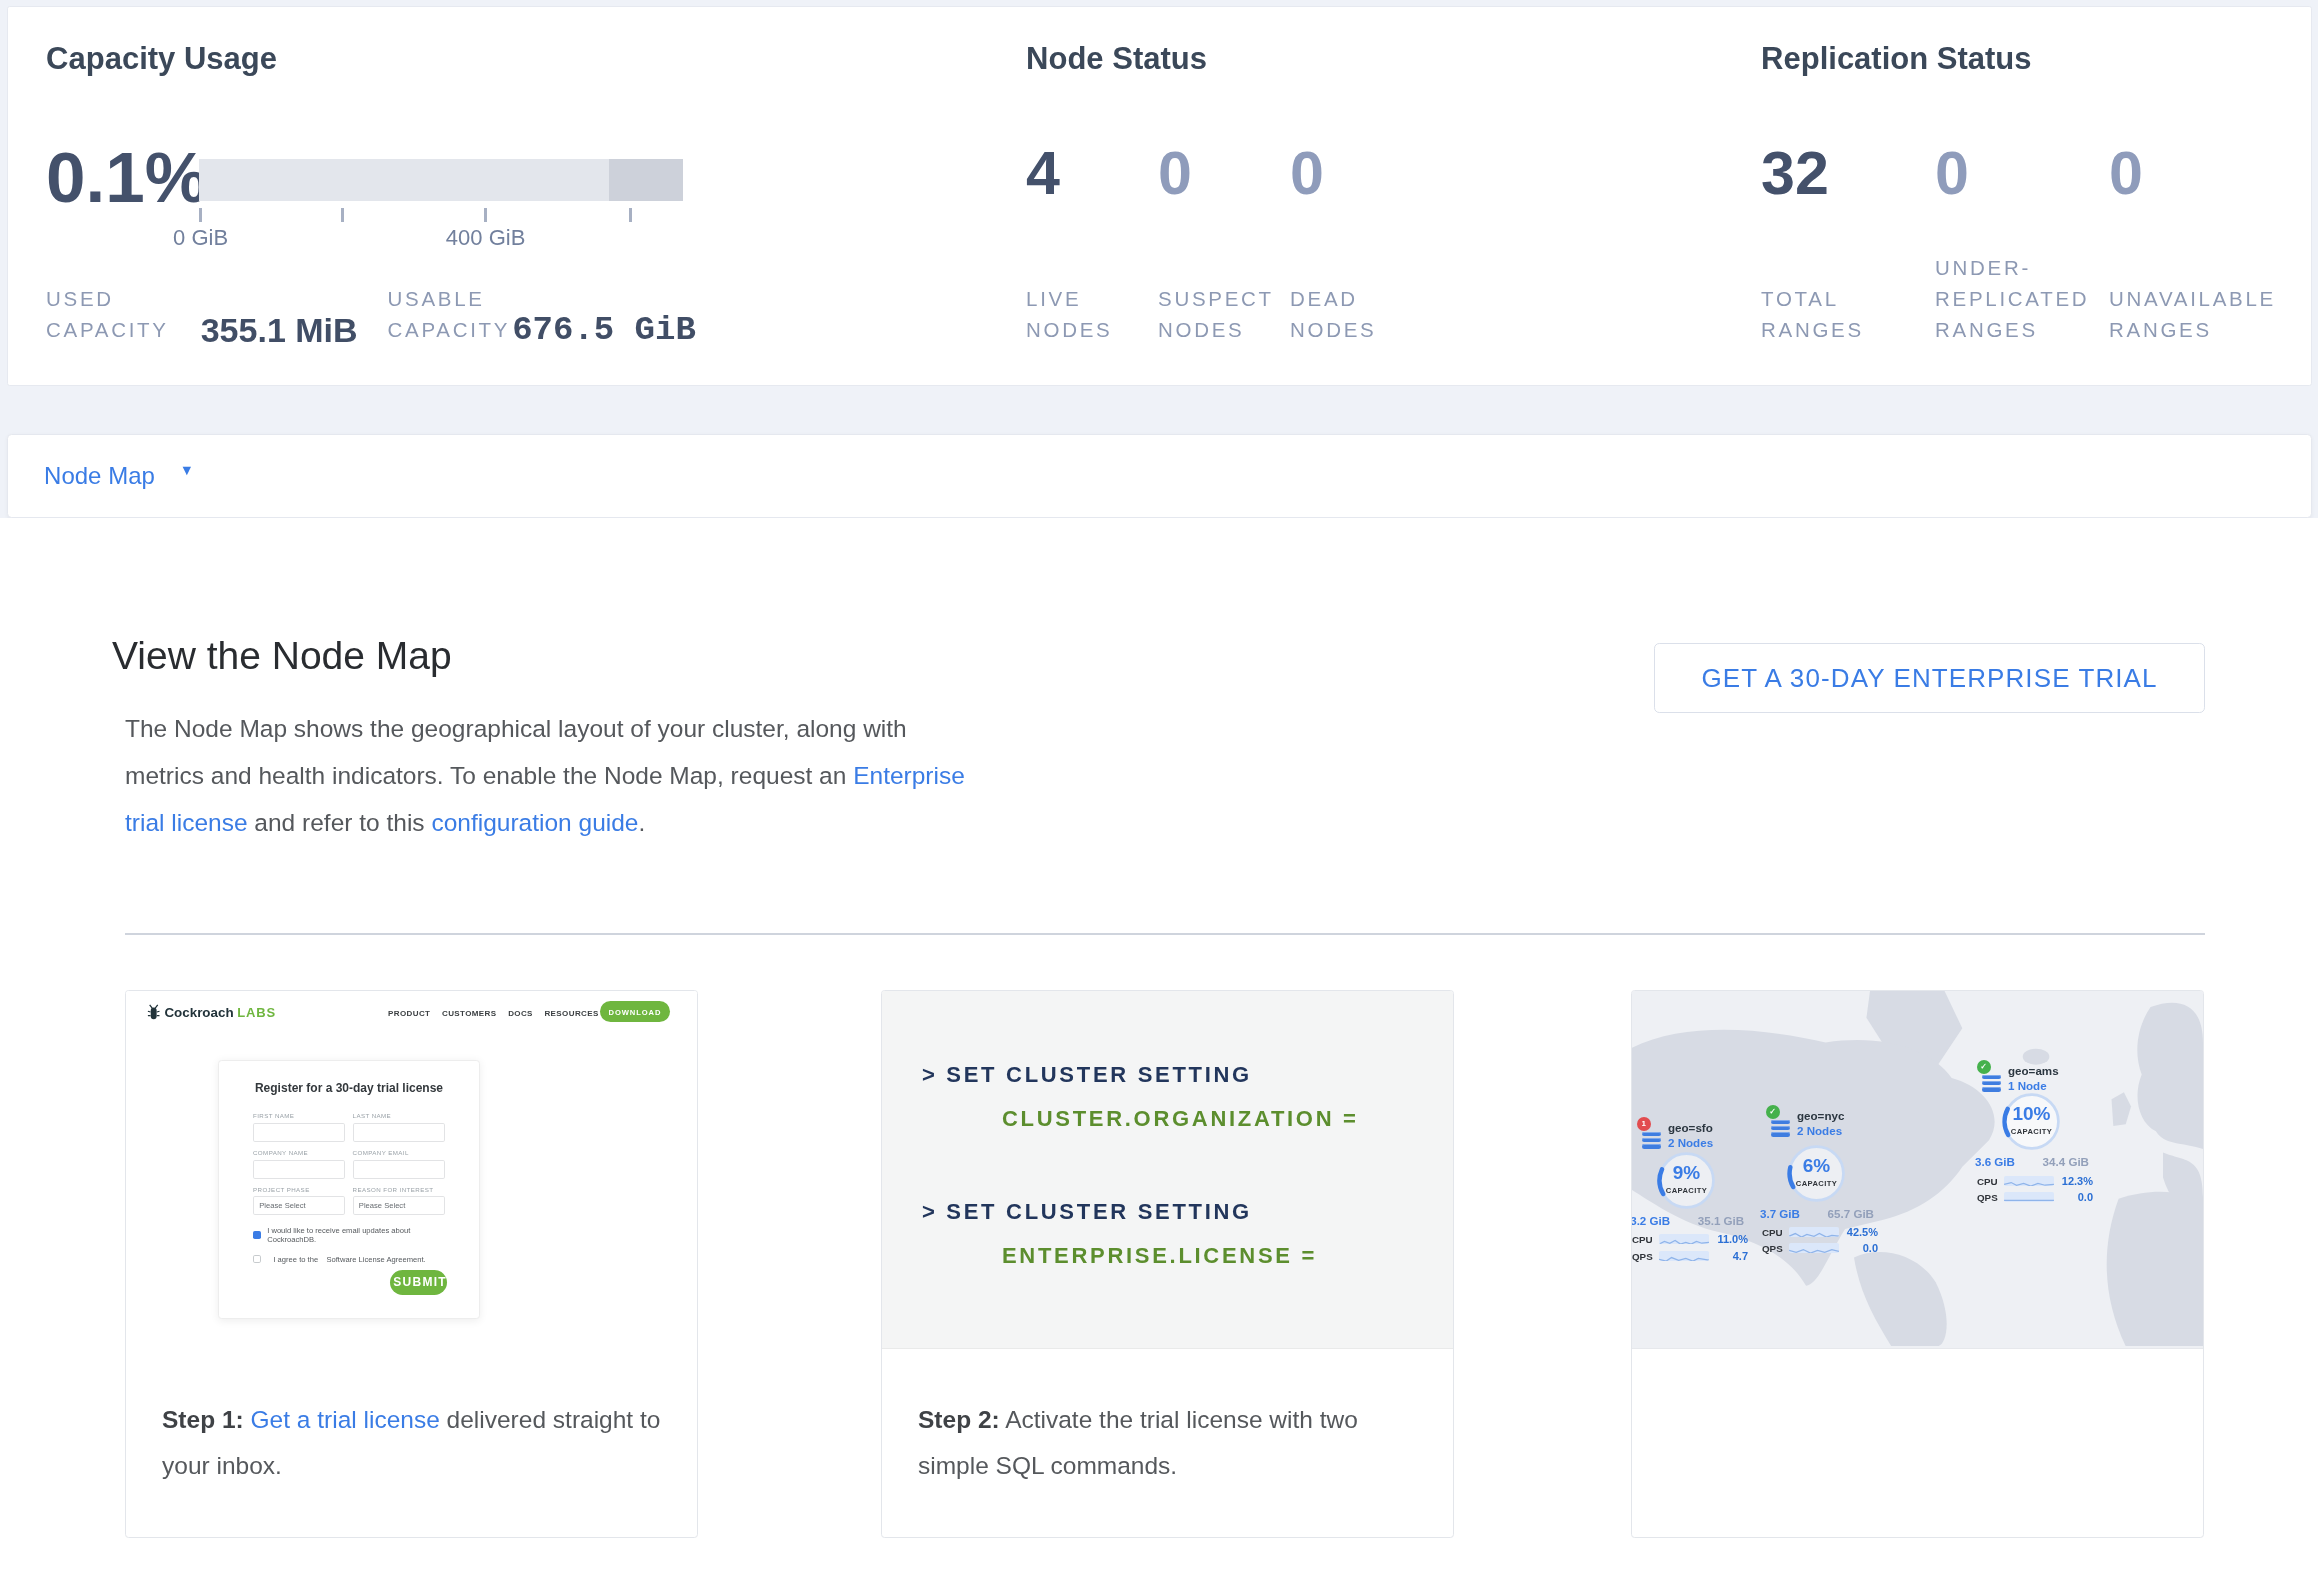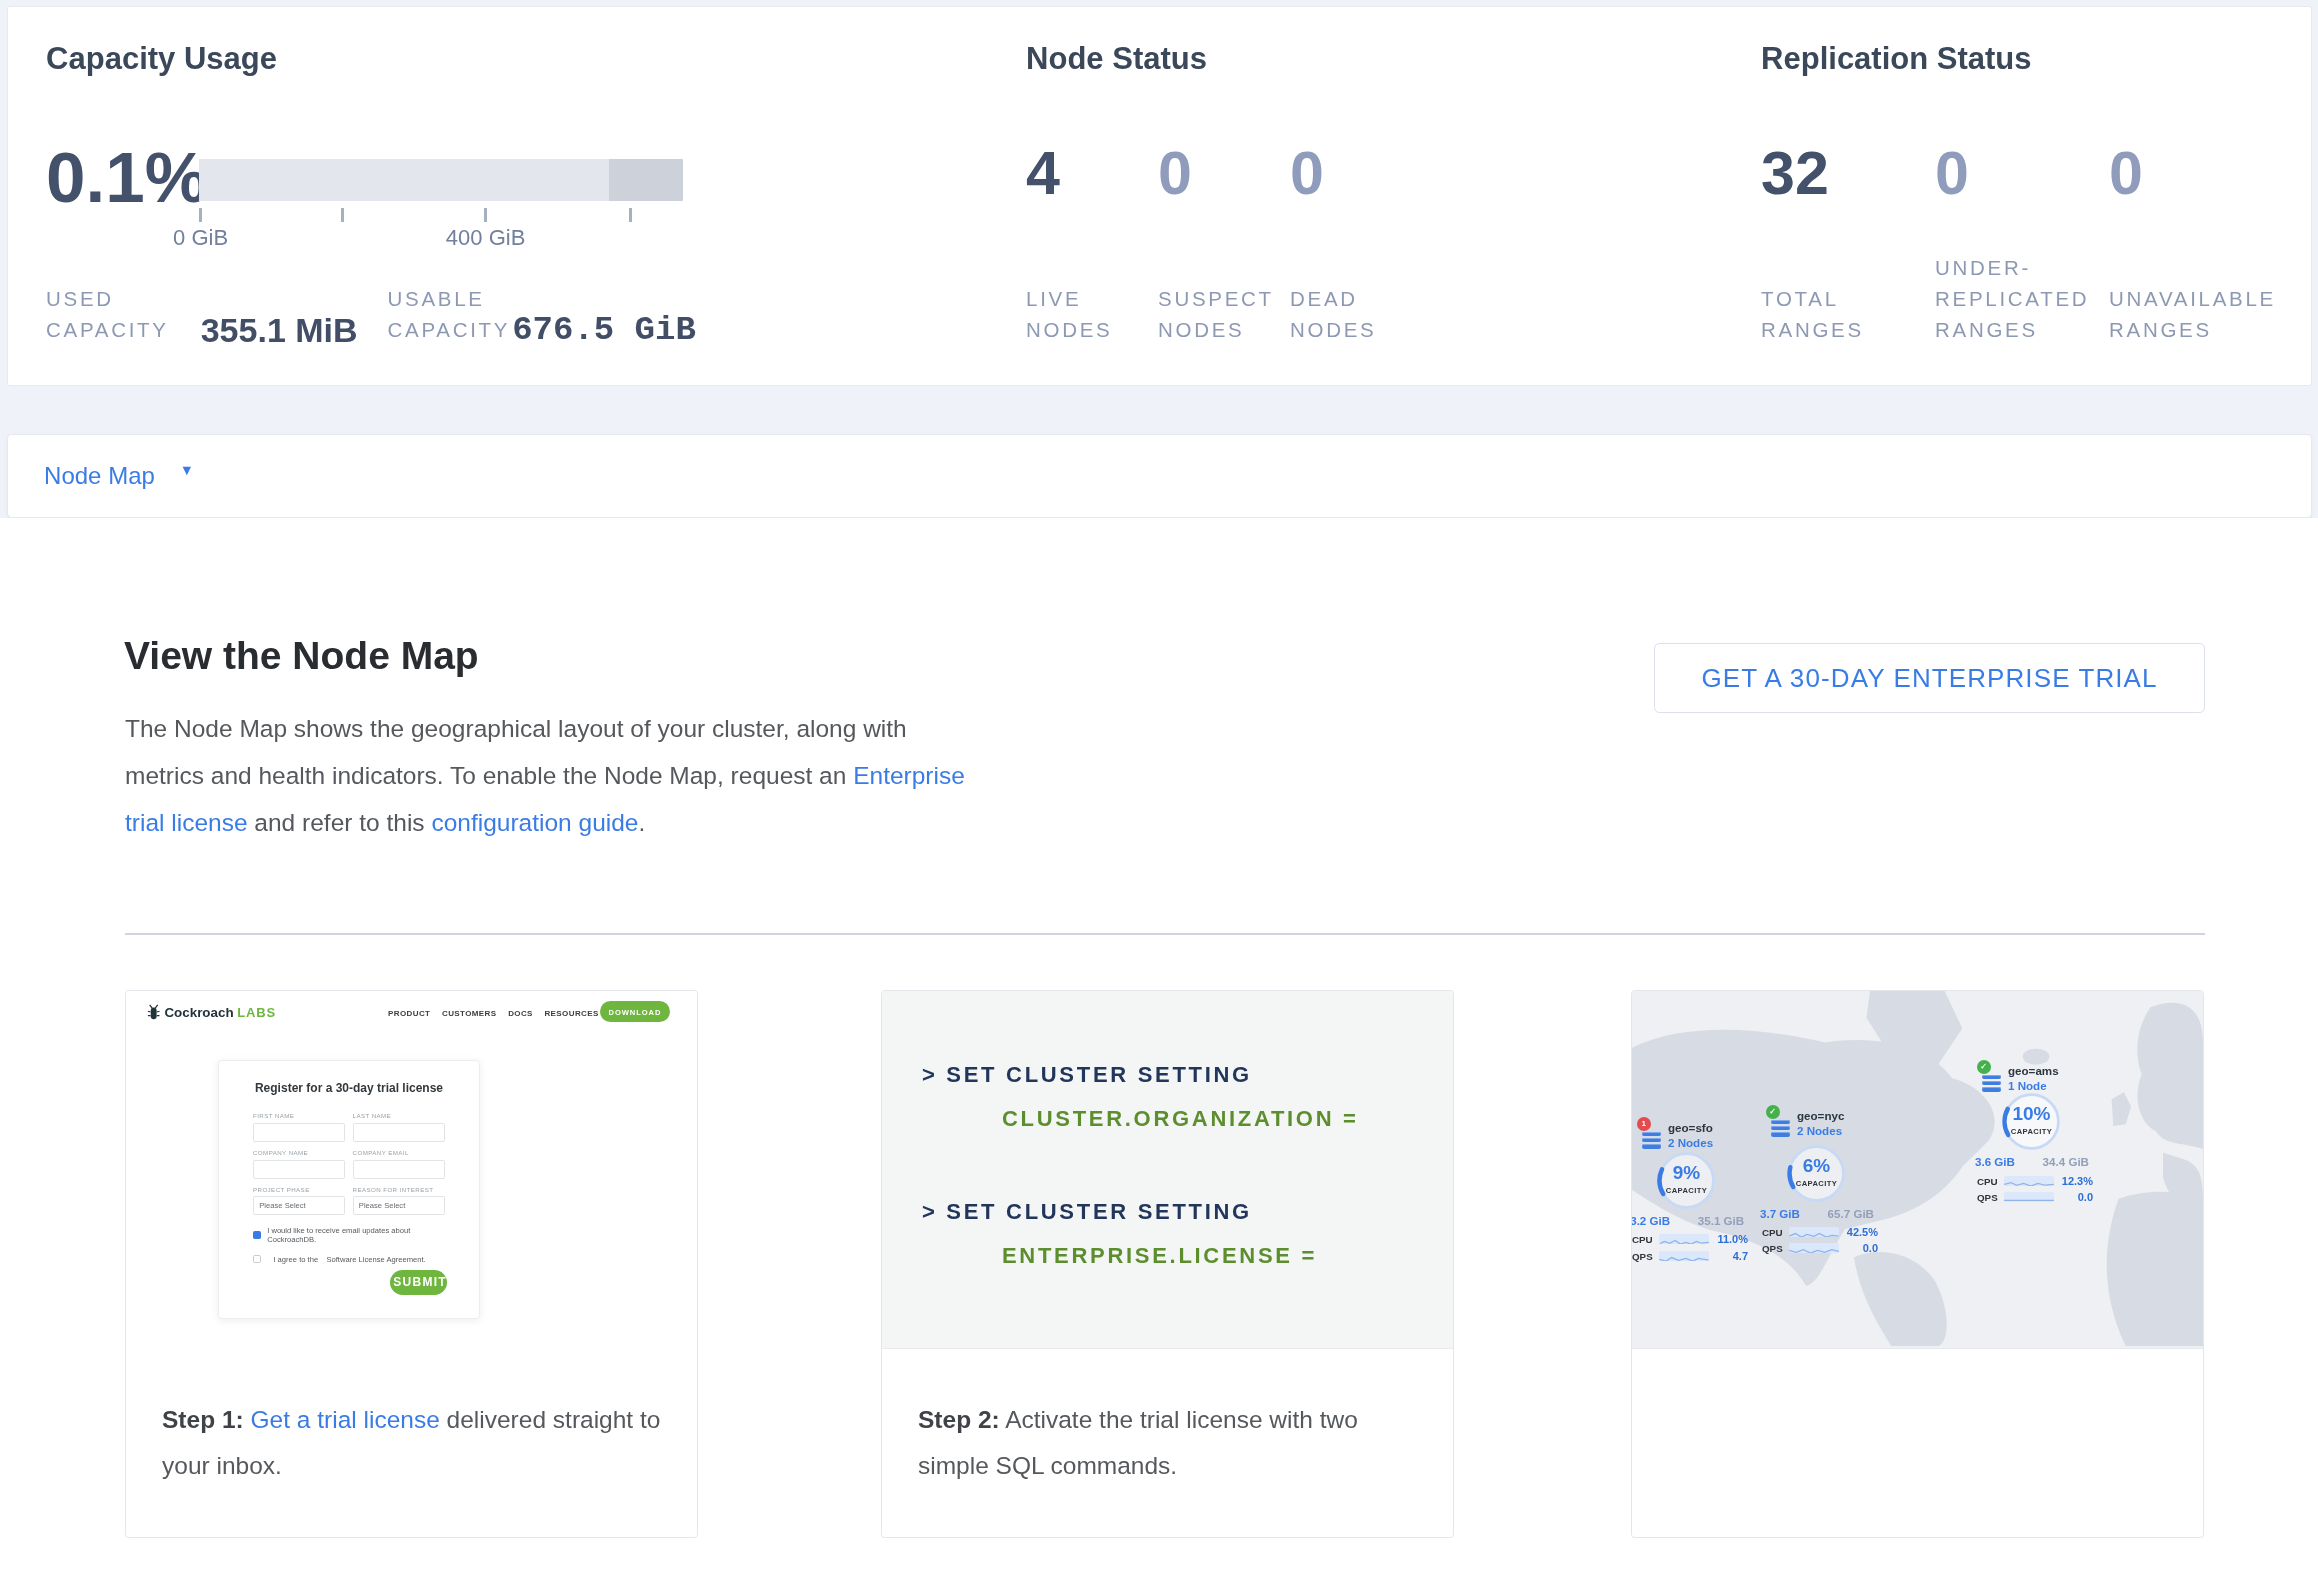--- a/index.html
+++ b/index.html
@@ -39,21 +39,21 @@
   
   .selector-card { position:absolute; left:7.1px; right:7.1px; top:434px; height:84px;
     background:#fff; border:0.9px solid #e5e8ef; border-radius:4.5px;
     box-shadow:0 1.8px 3.6px rgba(60,70,90,.06); }
   .selector-link { position:absolute; left:36px; top:50%; transform:translateY(-50%);
     display:flex; align-items:flex-start; color:var(--link_blue); font-size:24px; cursor:pointer; }
   .caret { margin-left:25px; font-size:14.3px; color:var(--link_blue); }
 
   
   .content { position:absolute; left:0; right:0; top:518px; height:1067px; background:#fff; }
-  .section-heading { position:absolute; left:124px; top:116px; font-size:39px; font-weight:700;
+  .section-heading { position:absolute; left:112px; top:116px; font-size:39px; font-weight:400;
     color:#292c30; }
   .section-desc { position:absolute; left:125px; top:187px; width:847px; font-size:24.5px;
     line-height:47px; color:#55585c; }
   .tlink { color:var(--link_blue); cursor:pointer; }
   .trial-btn { position:absolute; left:1654px; top:125px; width:551px; height:70px;
     background:#fff; border:1.8px solid #dbe0ea; border-radius:5.3px; color:var(--link_blue);
     font-family:"Liberation Sans", sans-serif; font-size:26px; font-weight:500;
     letter-spacing:1.1px; cursor:pointer; }
   .divider { position:absolute; left:125px; top:415px; width:2080px; height:1.8px; background:#cfd4dd; }
 

